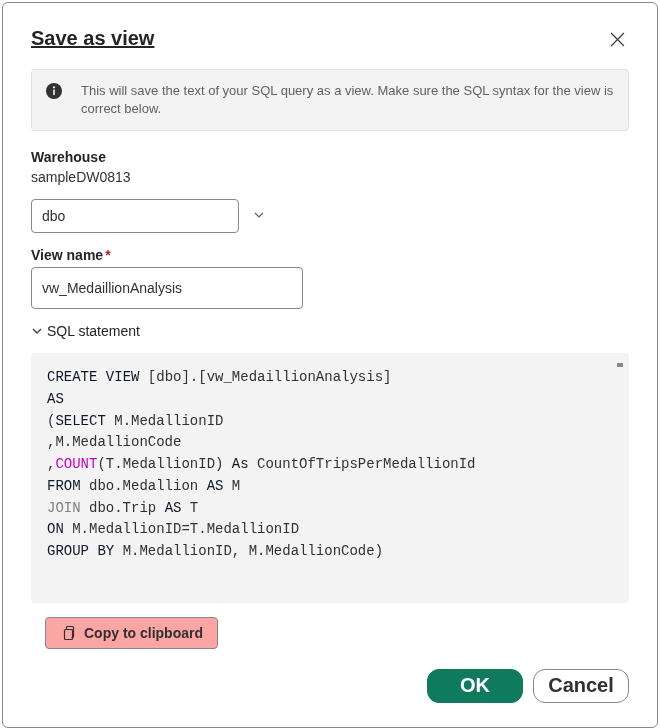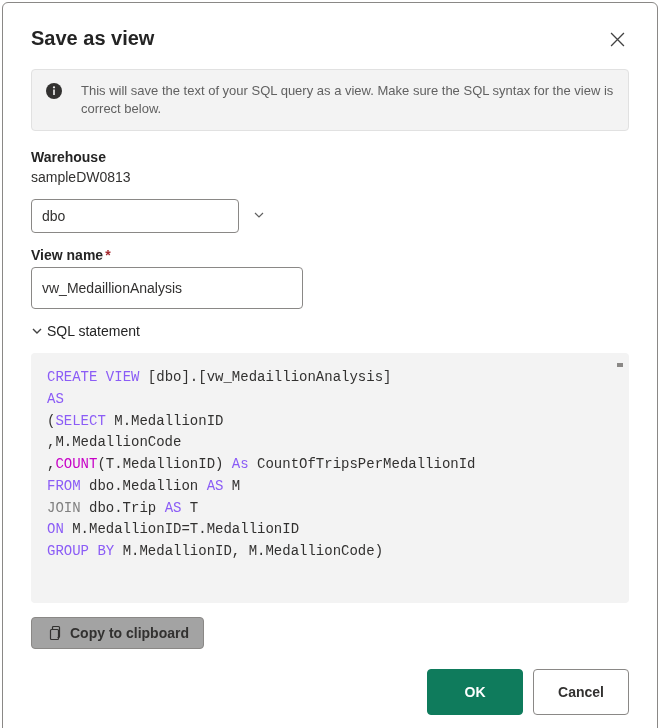--- a/index.html
+++ b/index.html
@@ -20,20 +20,21 @@
   .header {
     display: flex;
     justify-content: space-between;
     align-items: flex-start;
     margin-bottom: 18px;
   }
   .title {
     font-size: 20px;
     font-weight: 600;
     color: #242424;
+    text-decoration: underline;
   }
   .close-btn {
     width: 24px;
     height: 24px;
     display: flex;
     align-items: center;
     justify-content: center;
     cursor: pointer;
     color: #424242;
   }
@@ -126,49 +127,50 @@
     position: relative;
   }
   .sql-scroll-mark {
     position: absolute;
     right: 6px;
     top: 10px;
     width: 6px;
     height: 4px;
     background: #8a8886;
   }
-  .kw-blue { color: #8b5cf6; }
+  .kw-blue { color: #0f172a; }
   .kw-func { color: #c700c7; }
   .kw-gray { color: #808080; }
   .copy-btn {
     display: inline-flex;
     align-items: center;
     gap: 8px;
     padding: 7px 14px;
     border: 1px solid #8a8886;
     border-radius: 4px;
-    background: #a3a3a3;
-    font-family: inherit;
-    font-size: 14px;
-    font-weight: 600;
-    color: #323130;
-    cursor: pointer;
+    background: #fca5a5;
+    font-family: inherit;
+    font-size: 14px;
+    font-weight: 600;
+    color: #323130;
+    cursor: pointer;
+    margin-left: 14px;
   }
   .footer {
     display: flex;
     justify-content: flex-end;
     gap: 10px;
     margin-top: 20px;
   }
   .btn {
     min-width: 96px;
-    height: 46px;
-    border-radius: 4px;
-    font-family: inherit;
-    font-size: 14px;
+    height: 34px;
+    border-radius: 12px;
+    font-family: inherit;
+    font-size: 20px;
     font-weight: 600;
     cursor: pointer;
     border: 1px solid #8a8886;
     background: #fff;
     color: #323130;
   }
   .btn-primary {
     background: #0f7b5c;
     border-color: #0f7b5c;
     color: #fff;

